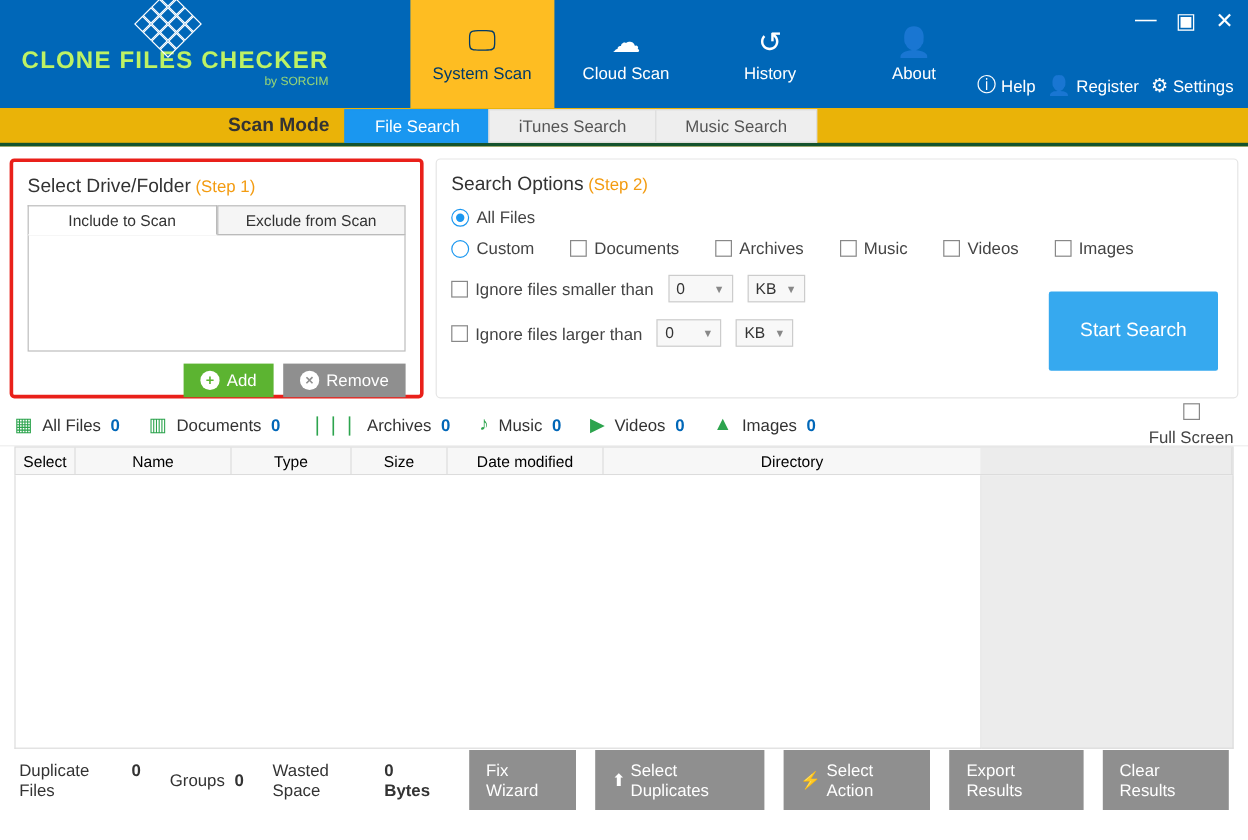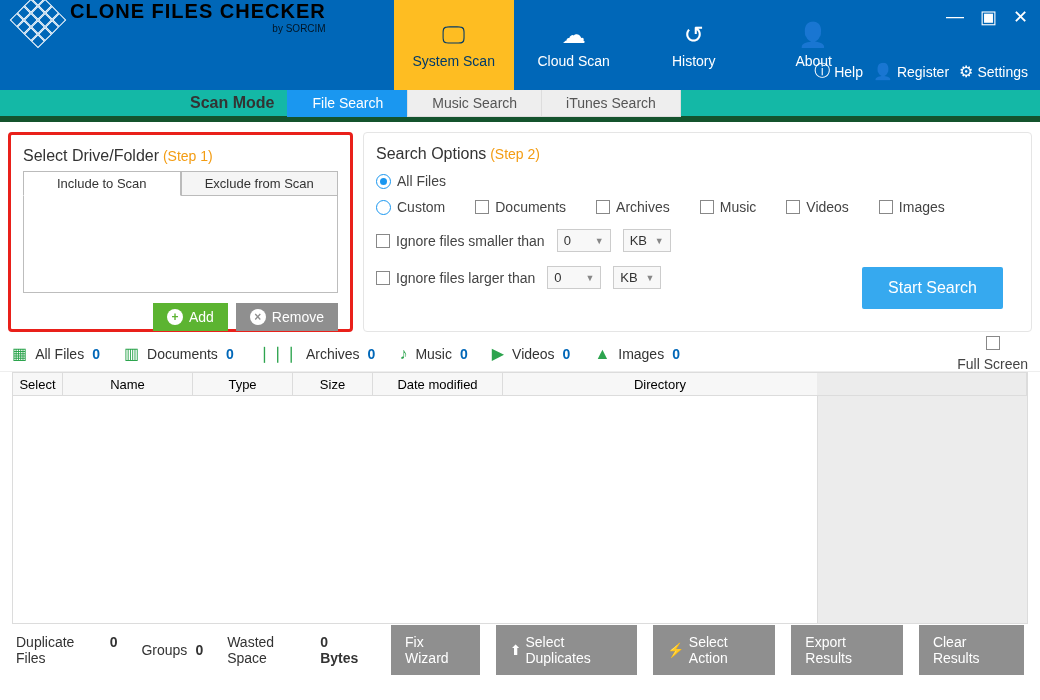--- a/index.html
+++ b/index.html
@@ -1,38 +1,38 @@
 <!DOCTYPE html>
 <html><head>
 <meta charset="utf-8">
 <style>
 * { box-sizing: border-box; margin: 0; padding: 0; font-family: "Segoe UI", Arial, sans-serif; }
 body { width: 1040px; height: 700px; background: #fff; overflow: hidden; font-size: 14px; color: #333; }
 
 .titlebar { height: 90px; background: #0067b8; display: flex; position: relative; }
-.logo-area { display: flex; padding: 0 18px; color: #000000; }
+.logo-area { display: flex; align-items: center; padding: 0 18px; color: #bef264; flex-direction: column; }
 .logo-shape { width: 40px; height: 40px; transform: rotate(45deg); margin-right: 12px; display:flex; flex-wrap:wrap; }
 .logo-shape span { width:10px; height:10px; border:1px solid #fff; }
 .logo-text { font-size: 20px; font-weight: 600; letter-spacing: 1px; }
 .logo-sub { font-size: 10px; text-align: right; opacity: 0.8; }
 
 .nav { display: flex; margin-left: 50px; }
 .nav-item { width: 120px; display:flex; flex-direction:column; align-items:center; justify-content:center; color:#fff; cursor:pointer; }
 .nav-item.active { background: #febd22; color:#003a69; }
 .nav-icon { font-size: 24px; height:30px; }
 .nav-label { font-size: 14px; margin-top: 2px; }
 
 .window-ctrl { position:absolute; top:6px; right:8px; display:flex; gap:8px; color:#fff; }
 .window-ctrl span { font-size:18px; cursor:pointer; padding:0 4px; }
 
 .help-area { position:absolute; bottom:8px; right:12px; display:flex; gap:10px; color:#fff; font-size:14px; }
 .help-item { display:flex; align-items:center; gap:4px; cursor:pointer; }
 .help-item .ic { font-size:16px; }
 
-.mode-bar { height:32px; background:#14b8a6; border-bottom:6px solid #14532d; display:flex; align-items:center; padding-left:190px; }
+.mode-bar { height:32px; background:#eab308; border-bottom:3px solid #14532d; display:flex; align-items:center; padding-left:190px; }
 .mode-label { font-weight:600; font-size:16px; margin-right:14px; color:#333; }
 .mode-tab { padding:5px 24px; font-size:14px; background:#eee; color:#555; cursor:pointer; border:1px solid #ddd; margin-left:-1px; }
 .mode-tab.active { background:#1a97f0; color:#fff; border-color:#1a97f0; }
 
 .content { display:flex; padding:10px 8px 0 8px; gap:10px; }
 
 .panel { border:1px solid #e5e5e5; border-radius:4px; padding:12px; }
 .left-panel { width:345px; height:200px; border:3px solid #e9201a; }
 .right-panel { flex:1; height:200px; }
 
@@ -58,21 +58,21 @@
 .radio-dot { width:15px; height:15px; border:1px solid #1a97f0; border-radius:50%; display:flex; align-items:center; justify-content:center; }
 .radio.checked .radio-dot::after { content:""; width:7px; height:7px; border-radius:50%; background:#1a97f0; }
 .chk-box { width:14px; height:14px; border:1px solid #888; }
 
 .size-row { display:flex; align-items:center; gap:12px; margin-top:14px; font-size:14px; }
 .num-in, .unit-in { border:1px solid #ccc; background:#f8f8f8; padding:3px 6px; font-size:13px; display:flex; align-items:center; justify-content:space-between; }
 .num-in { width:54px; }
 .unit-in { width:48px; }
 .drop-arrow { font-size:9px; color:#888; }
 
-.search-btn { position:absolute; right:28px; bottom:22px; background:#36a9ef; color:#fff; padding:12px 26px; font-size:16px; border-radius:2px; cursor:pointer; }
+.search-btn { position:absolute; right:16px; bottom:22px; background:#36a9ef; color:#fff; padding:24px 26px; font-size:16px; border-radius:2px; cursor:pointer; }
 .right-panel { position:relative; }
 
 .filter-bar { height:36px; display:flex; align-items:center; padding:0 12px; gap:24px; border-bottom:1px solid #eee; margin-top:4px; }
 .filter { display:flex; align-items:center; gap:8px; font-size:14px; cursor:pointer; }
 .filter .ficon { color:#2da44e; font-size:16px; }
 .filter .count { font-weight:700; color:#0067b8; }
 .fullscreen { margin-left:auto;flex-direction:column; }
 
 .grid-head { height:24px; background:#f7f7f7; border:1px solid #dcdcdc; display:flex; font-size:13px; color:#000000; margin:0 12px; }
 .gh { border-right:1px solid #dcdcdc; display:flex; align-items:center; justify-content:center; }
@@ -151,22 +151,22 @@
     <div class="help-item">
         <span class="ic">⚙</span>
         <span>Settings</span>
       </div>
   </div>
 </div>
 
 <div class="mode-bar">
   <div class="mode-label">Scan Mode</div>
   <div class="mode-tab active">File Search</div>
+  <div class="mode-tab">iTunes Search</div>
   <div class="mode-tab">Music Search</div>
-  <div class="mode-tab">iTunes Search</div>
 </div>
 
 <div class="content">
   <div class="panel left-panel">
     <div><span class="panel-title">Select Drive/Folder</span> <span class="step">(Step 1)</span></div>
     <div class="subtabs">
       <div class="subtab active">Include to Scan</div>
       <div class="subtab">Exclude from Scan</div>
     </div>
     <div class="list-box"></div>

